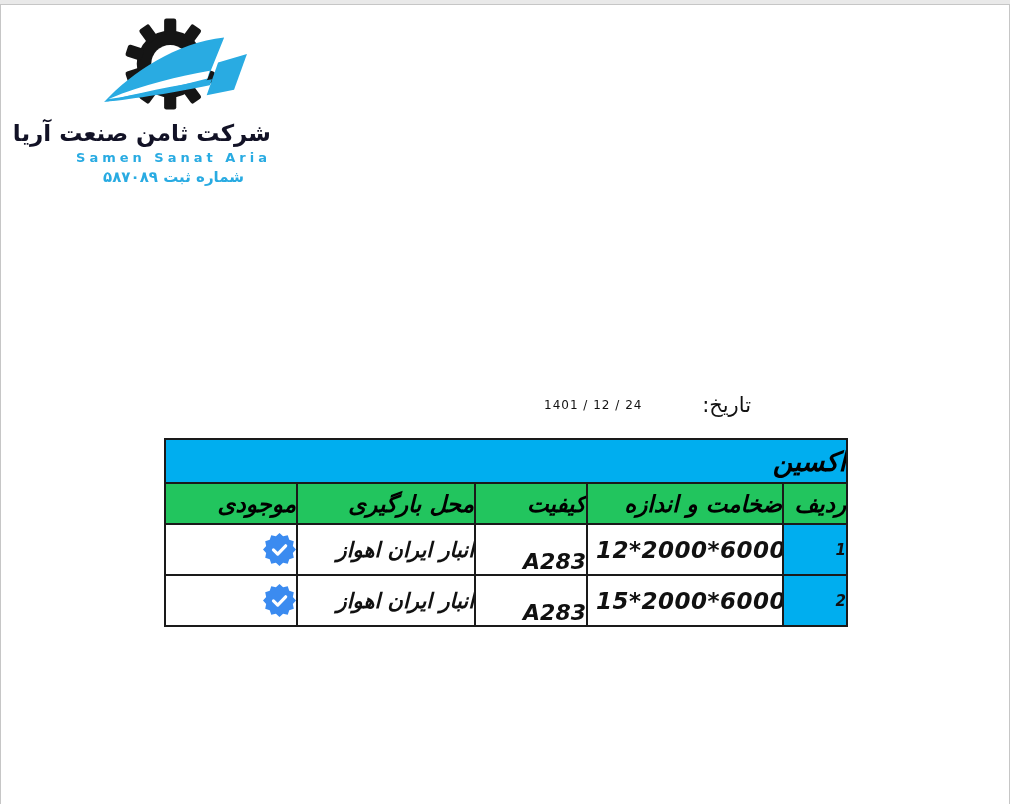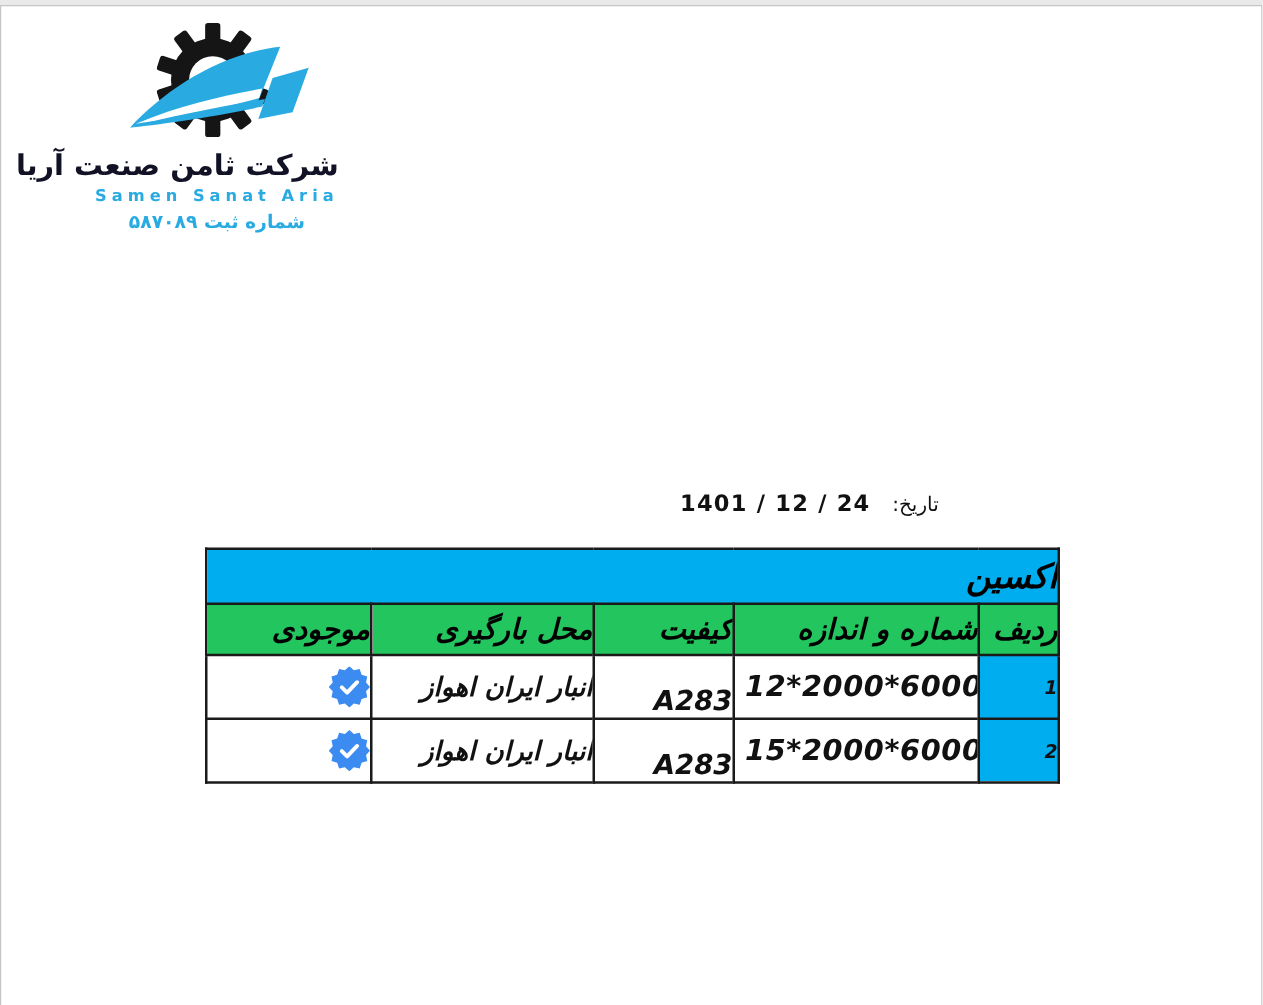--- a/index.html
+++ b/index.html
@@ -33,22 +33,22 @@
     font-size:15px; font-weight:bold; color:#29ABE2;
     direction:rtl; white-space:nowrap;
   }
 
   
   .date-row {
     position:absolute; top:388px; left:543px; width:207px;
     direction:rtl;
     display:flex; justify-content:space-between; align-items:center;
   }
-  .date-label { font-size:16px; color:#111; }
-  .date-value { font-size:18px; font-weight:bold; direction:ltr; letter-spacing:1px; }
+  .date-label { font-size:21px; color:#111; }
+  .date-value { font-size:12px; font-weight:normal; direction:ltr; letter-spacing:1px; }
 
   
   .stock-table {
     position:absolute; left:163px; top:433px;
     width:682px;
     border-collapse:collapse;
     direction:rtl;
     table-layout:fixed;
   }
   .stock-table td, .stock-table th {
@@ -133,21 +133,21 @@
       <col style="width:112px">
       <col style="width:178px">
       <col style="width:132px">
     </colgroup>
     <tbody>
       <tr>
         <td class="t-title" colspan="5">اکسین</td>
       </tr>
       <tr>
         <th class="t-head">ردیف</th>
-        <th class="t-head">شماره و اندازه</th>
+        <th class="t-head">ضخامت و اندازه</th>
         <th class="t-head">کیفیت</th>
         <th class="t-head">محل بارگیری</th>
         <th class="t-head">موجودی</th>
       </tr>
       <tr class="t-row">
         <td class="cell-rowno">1</td>
         <td class="cell-size">12*2000*6000</td>
         <td class="cell-quality">A283</td>
         <td class="cell-location">انبار ایران اهواز</td>
         <td class="cell-stock">

